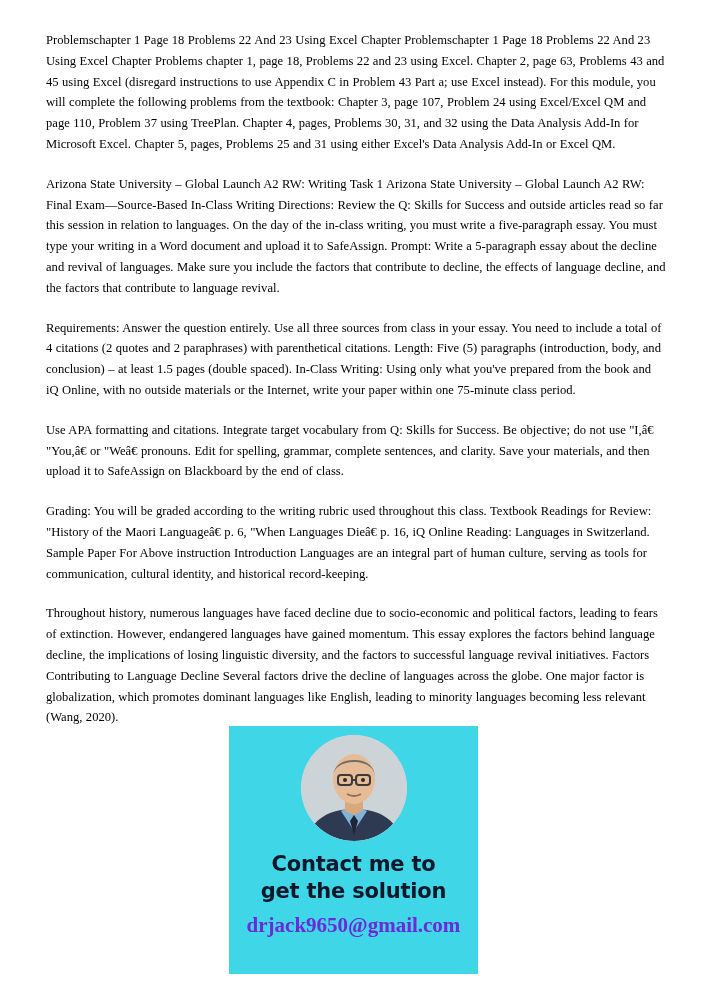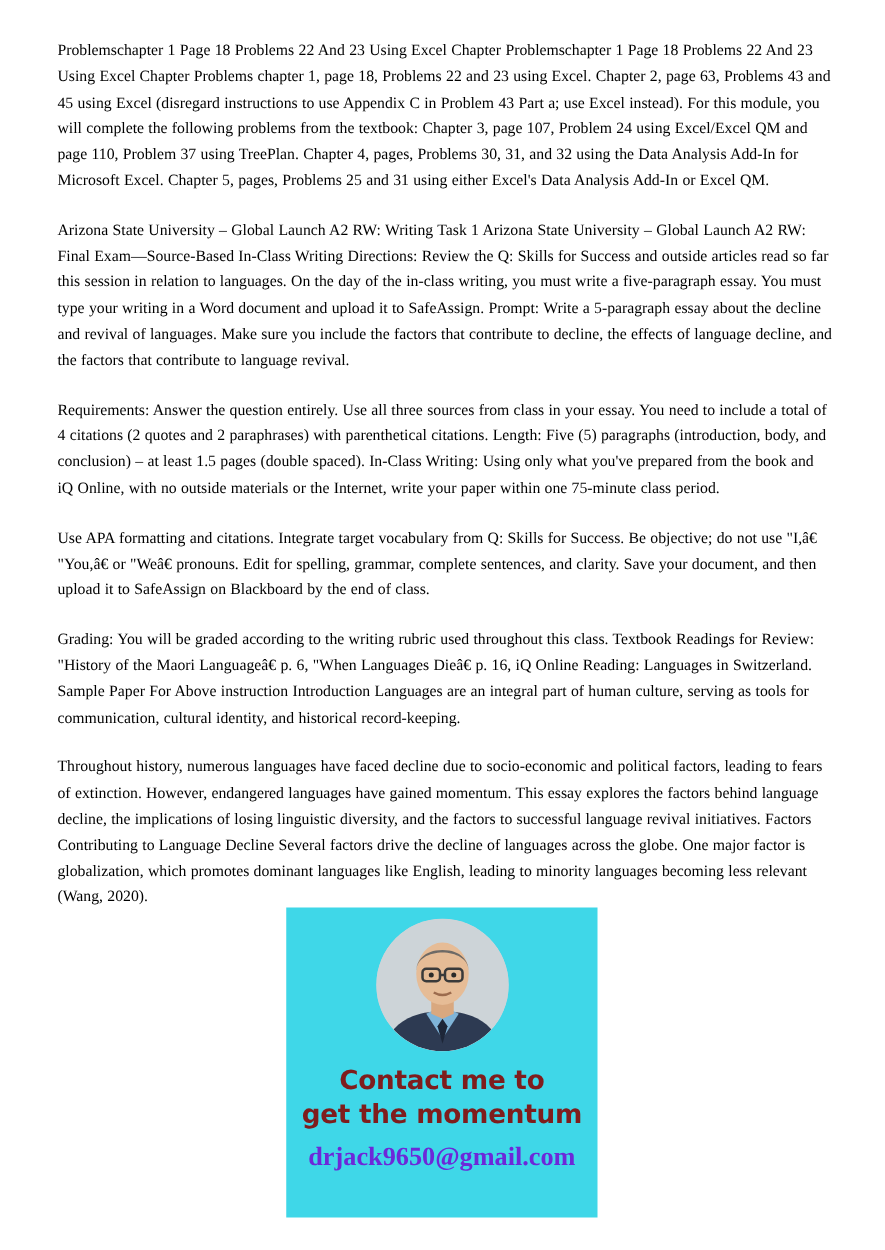--- a/index.html
+++ b/index.html
@@ -65,21 +65,21 @@
     background: #cfd6da;
   }
   .avatar svg {
     display: block;
   }
   .contact-line {
     font-family: "DejaVu Sans", "Liberation Sans", sans-serif;
     font-weight: bold;
     font-size: 21px;
     line-height: 27px;
-    color: #7f1d1d;
+    color: #0f172a;
     text-align: center;
     letter-spacing: -0.2px;
   }
   .contact-lines {
     margin-top: 10px;
   }
   .contact-email {
     margin-top: 8px;
     font-family: "Liberation Serif", "DejaVu Serif", serif;
     font-weight: bold;
@@ -91,21 +91,21 @@
 </style>
 </head>
 <body>
 
 <div class="page">
 
   <div class="doc-body">
     <p class="para">Problemschapter 1 Page 18 Problems 22 And 23 Using Excel Chapter Problemschapter 1 Page 18 Problems 22 And 23 Using Excel Chapter Problems chapter 1, page 18, Problems 22 and 23 using Excel. Chapter 2, page 63, Problems 43 and 45 using Excel (disregard instructions to use Appendix C in Problem 43 Part a; use Excel instead). For this module, you will complete the following problems from the textbook: Chapter 3, page 107, Problem 24 using Excel/Excel QM and page 110, Problem 37 using TreePlan. Chapter 4, pages, Problems 30, 31, and 32 using the Data Analysis Add-In for Microsoft Excel. Chapter 5, pages, Problems 25 and 31 using either Excel's Data Analysis Add-In or Excel QM.</p>
     <p class="para">Arizona State University – Global Launch A2 RW: Writing Task 1 Arizona State University – Global Launch A2 RW: Final Exam—Source-Based In-Class Writing Directions: Review the Q: Skills for Success and outside articles read so far this session in relation to languages. On the day of the in-class writing, you must write a five-paragraph essay. You must type your writing in a Word document and upload it to SafeAssign. Prompt: Write a 5-paragraph essay about the decline and revival of languages. Make sure you include the factors that contribute to decline, the effects of language decline, and the factors that contribute to language revival.</p>
     <p class="para">Requirements: Answer the question entirely. Use all three sources from class in your essay. You need to include a total of 4 citations (2 quotes and 2 paraphrases) with parenthetical citations. Length: Five (5) paragraphs (introduction, body, and conclusion) – at least 1.5 pages (double spaced). In-Class Writing: Using only what you've prepared from the book and iQ Online, with no outside materials or the Internet, write your paper within one 75-minute class period.</p>
-    <p class="para">Use APA formatting and citations. Integrate target vocabulary from Q: Skills for Success. Be objective; do not use "I,â€ "You,â€ or "Weâ€ pronouns. Edit for spelling, grammar, complete sentences, and clarity. Save your document, and then upload it to SafeAssign on Blackboard by the end of class.</p>
+    <p class="para">Use APA formatting and citations. Integrate target vocabulary from Q: Skills for Success. Be objective; do not use "I,â€ "You,â€ or "Weâ€ pronouns. Edit for spelling, grammar, complete sentences, and clarity. Save your materials, and then upload it to SafeAssign on Blackboard by the end of class.</p>
     <p class="para">Grading: You will be graded according to the writing rubric used throughout this class. Textbook Readings for Review: "History of the Maori Languageâ€ p. 6, "When Languages Dieâ€ p. 16, iQ Online Reading: Languages in Switzerland. Sample Paper For Above instruction Introduction Languages are an integral part of human culture, serving as tools for communication, cultural identity, and historical record-keeping.</p>
     <p class="para">Throughout history, numerous languages have faced decline due to socio-economic and political factors, leading to fears of extinction. However, endangered languages have gained momentum. This essay explores the factors behind language decline, the implications of losing linguistic diversity, and the factors to successful language revival initiatives. Factors Contributing to Language Decline Several factors drive the decline of languages across the globe. One major factor is globalization, which promotes dominant languages like English, leading to minority languages becoming less relevant (Wang, 2020).</p>
   </div>
 
   <div class="contact-card">
     <div class="avatar">
       <svg width="106" height="106" viewBox="0 0 106 106">
         <defs>
           <clipPath id="circ">
               <circle cx="53" cy="53" r="53"></circle>
@@ -134,18 +134,18 @@
 
           <circle cx="44" cy="45" r="2" fill="#2a2a2a"></circle>
           <circle cx="62" cy="45" r="2" fill="#2a2a2a"></circle>
 
           <path d="M46 59 Q53 63 60 59" stroke="#9c6b4d" stroke-width="2" fill="none"></path>
         </g>
       </svg>
     </div>
     <div class="contact-lines">
       <div class="contact-line">Contact me to</div>
-      <div class="contact-line">get the momentum</div>
+      <div class="contact-line">get the solution</div>
     </div>
     <div class="contact-email">drjack9650@gmail.com</div>
   </div>
 
 </div>
 
 </body></html>

